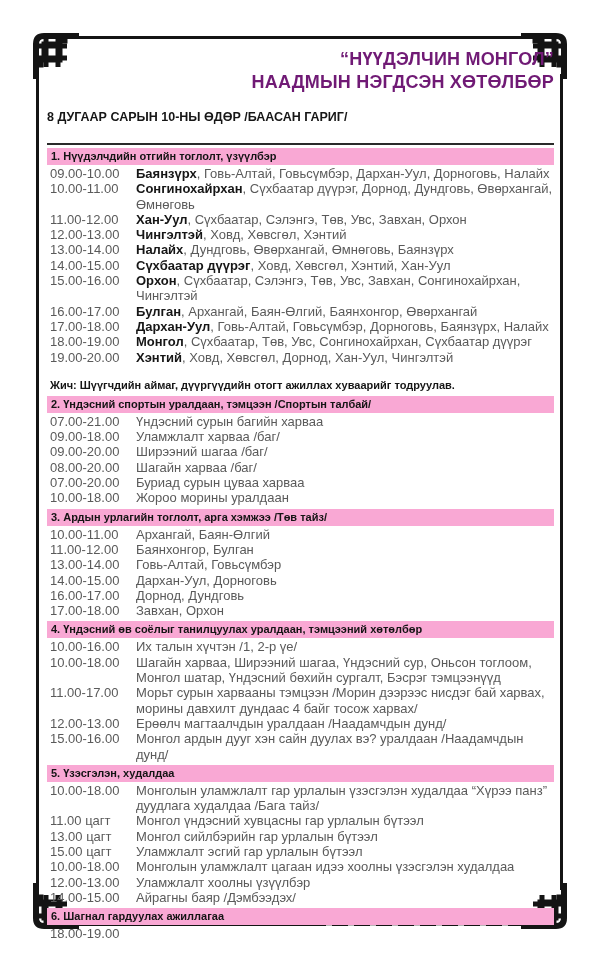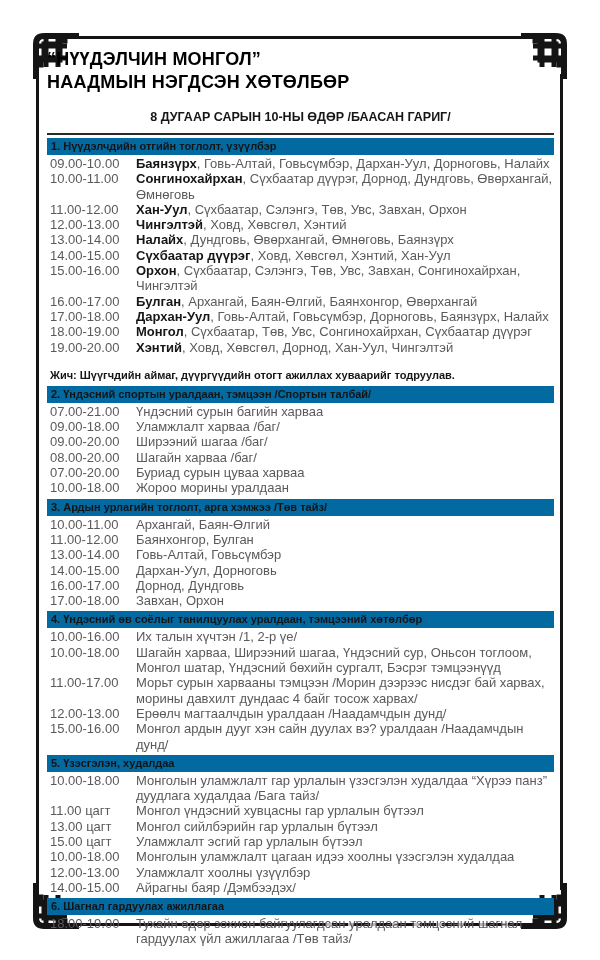--- a/index.html
+++ b/index.html
@@ -18,27 +18,27 @@
   
   .corner{position:absolute;width:62px;height:62px;color:#141414;}
   .corner svg{display:block;width:100%;height:100%;}
   .corner.tl{left:17px;top:17px;}
   .corner.tr{right:17px;top:17px;transform:scaleX(-1);}
   .corner.bl{left:17px;bottom:15px;transform:scaleY(-1);}
   .corner.br{right:17px;bottom:15px;transform:scale(-1,-1);}
 
   .content{position:absolute;left:47px;right:46px;top:48px;}
 
-  .title-block{text-align:left;color:#000000;}
+  .title-block{text-align:right;color:#701a75;}
   .title-line{font-size:18px;font-weight:bold;line-height:23px;letter-spacing:.2px;}
-  .date-heading{margin-top:16px;text-align:center;font-size:12.5px;font-weight:bold;
-                color:#161616;padding-bottom:9px;border-bottom:2px solid #2a2a2a;}
+  .date-heading{margin-top:16px;font-size:12.5px;font-weight:bold;
+                color:#161616;padding-bottom:19px;border-bottom:2px solid #2a2a2a;}
 
   .sections{margin-top:2px;}
-  .sec-header{margin-top:3px;background:#0369a1;color:#141414;font-weight:bold;
+  .sec-header{margin-top:3px;background:#f9a8d4;color:#141414;font-weight:bold;
               font-size:11px;line-height:15px;padding:1px 4px;}
   .sec-rows{padding-top:1px;}
   .row{display:flex;align-items:flex-start;font-size:13px;line-height:15.3px;color:#5a5a5a;}
   .row .time{flex:0 0 86px;padding-left:3px;white-space:nowrap;}
   .row .desc{flex:1;}
   .row .desc b{color:#161616;font-weight:bold;}
   .sec-note{font-weight:bold;color:#161616;font-size:11px;line-height:16px;padding-left:3px;margin-top:12px;}
 </style>
 </head>
 <body>
@@ -291,19 +291,18 @@
     <span class="desc">Айрагны баяр /Дэмбээдэх/</span>
   </div>
 </div>
   </section>
 
   <section>
     <div class="sec-header">6. Шагнал гардуулах ажиллагаа</div>
     <div class="sec-rows">
   <div class="row">
     <span class="time">18.00-19.00</span>
-    <span class="desc">Тухайн өдөр зохион байгуулагдсан уралдаан тэмцээний шагнал гардуулах үйл ажиллагаа /Төв тайз/</span>
   </div>
 </div>
   </section>
 </div>
   </div>
 </div>
 
 </body></html>

